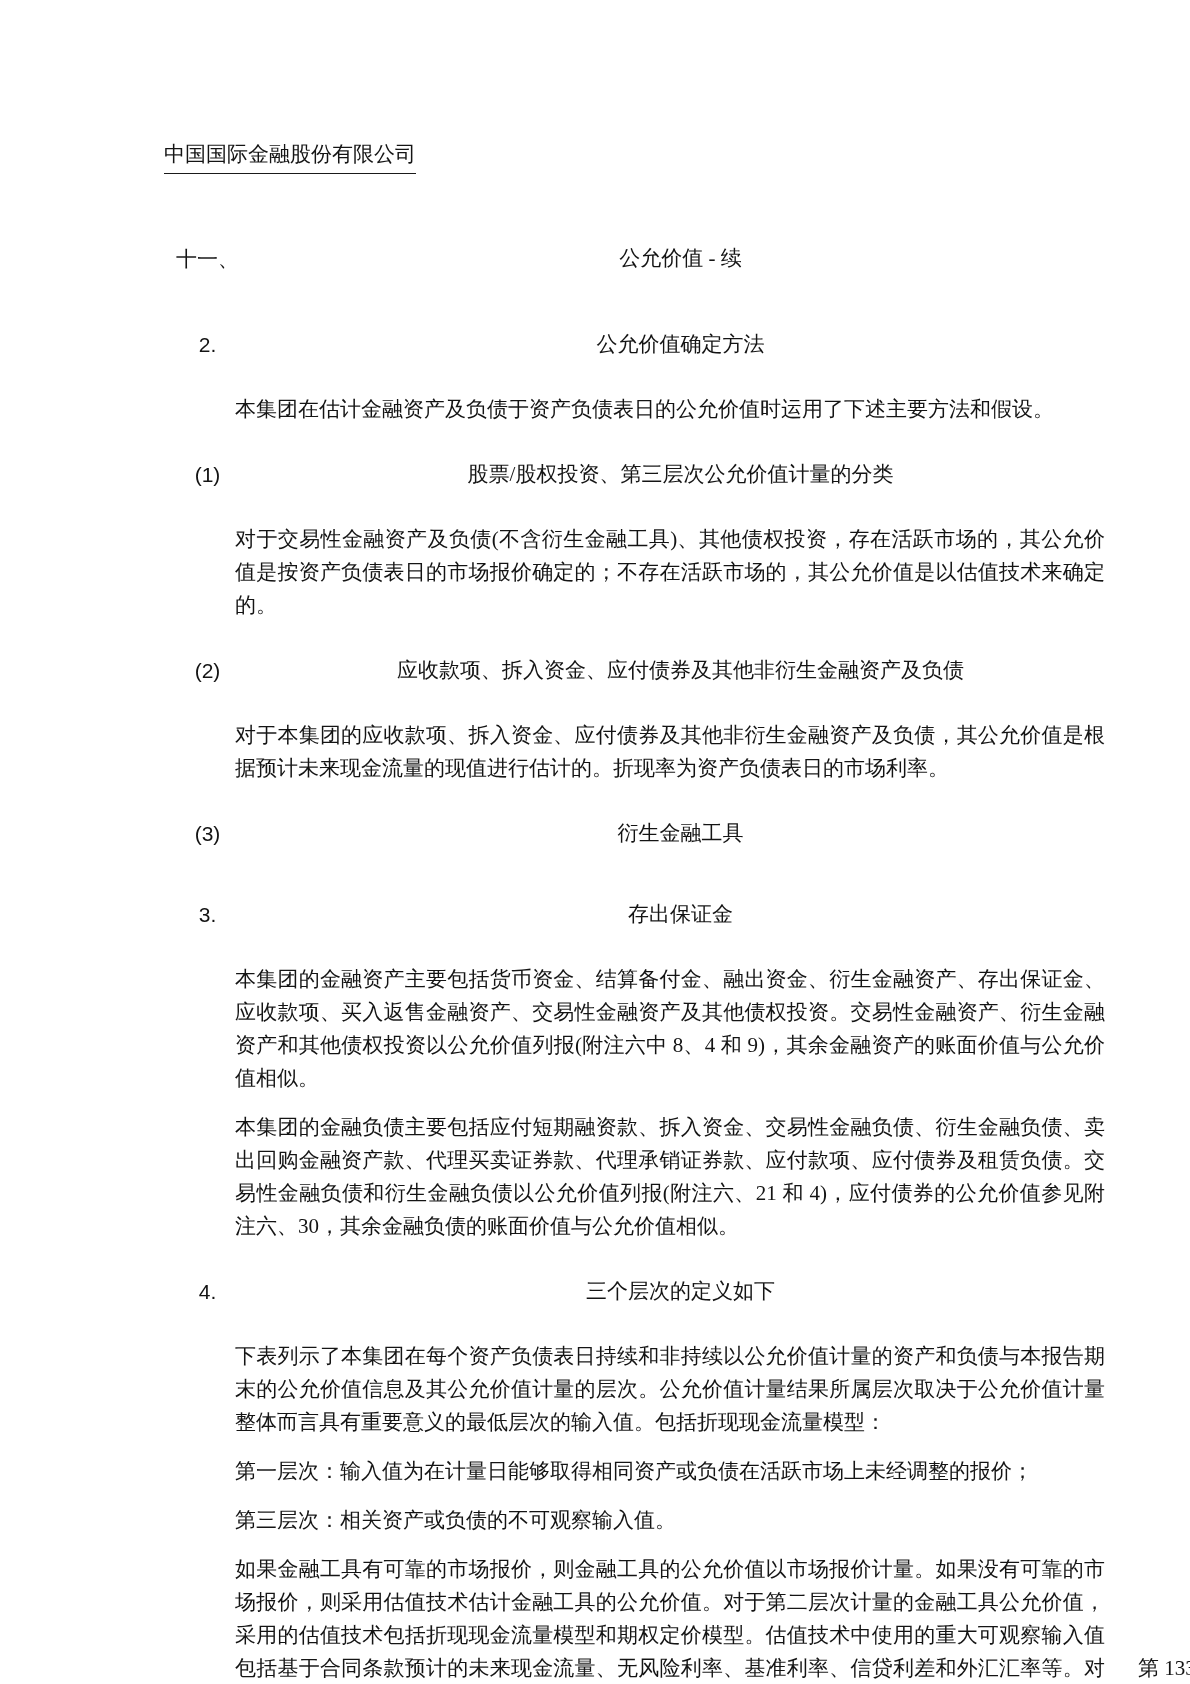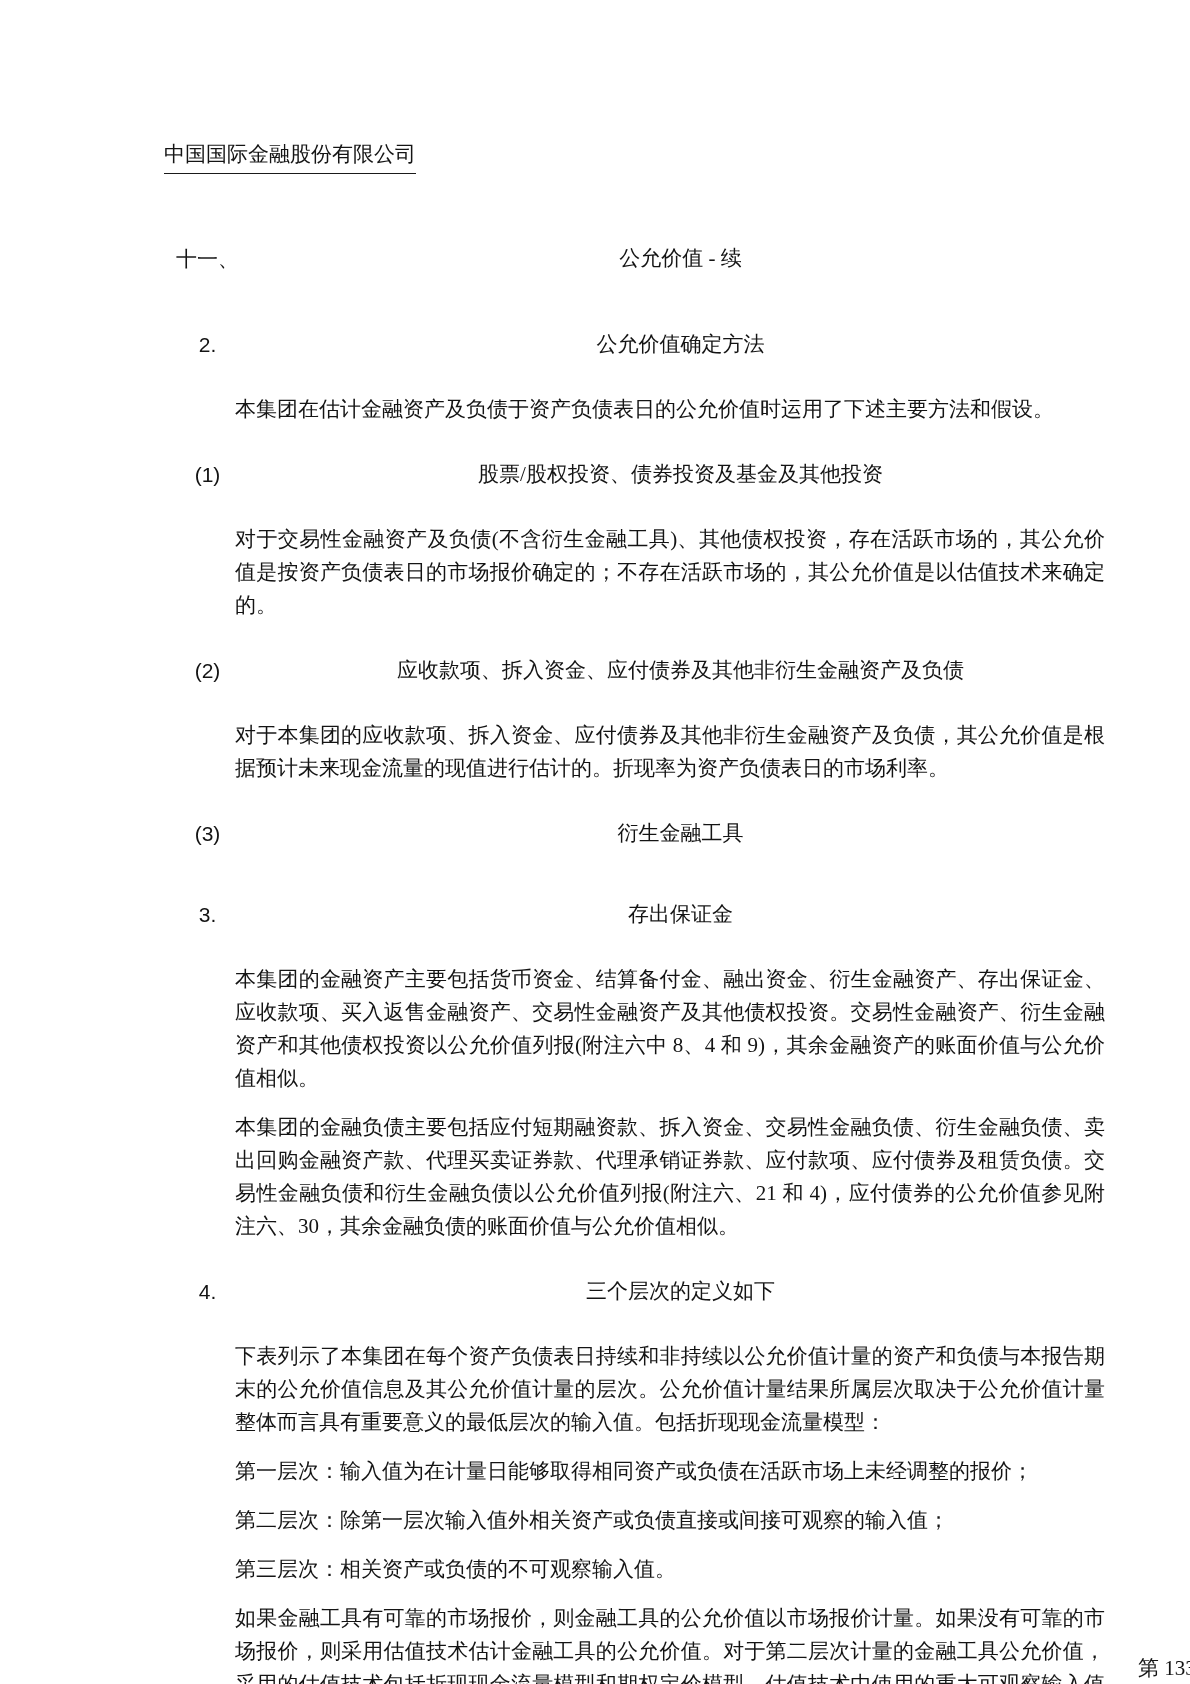--- a/index.html
+++ b/index.html
@@ -67,21 +67,21 @@
 
   <div class="block">
     <span class="num">2.</span>
     <span class="txt">公允价值确定方法</span>
   </div>
 
   <div class="para">本集团在估计金融资产及负债于资产负债表日的公允价值时运用了下述主要方法和假设。</div>
 
   <div class="block">
     <span class="num">(1)</span>
-    <span class="txt">股票/股权投资、债券投资及基金及其他投资</span>
+    <span class="txt">股票/股权投资、第三层次公允价值计量的分类</span>
   </div>
 
   <div class="para">对于交易性金融资产及负债(不含衍生金融工具)、其他债权投资，存在活跃市场的，其公允价值是按资产负债表日的市场报价确定的；不存在活跃市场的，其公允价值是以估值技术来确定的。</div>
 
   <div class="block">
     <span class="num">(2)</span>
     <span class="txt">应收款项、拆入资金、应付债券及其他非衍生金融资产及负债</span>
   </div>
 
   <div class="para">对于本集团的应收款项、拆入资金、应付债券及其他非衍生金融资产及负债，其公允价值是根据预计未来现金流量的现值进行估计的。折现率为资产负债表日的市场利率。</div>
@@ -103,21 +103,20 @@
 
   <div class="block">
     <span class="num">4.</span>
     <span class="txt">三个层次的定义如下</span>
   </div>
 
   <div class="para">下表列示了本集团在每个资产负债表日持续和非持续以公允价值计量的资产和负债与本报告期末的公允价值信息及其公允价值计量的层次。公允价值计量结果所属层次取决于公允价值计量整体而言具有重要意义的最低层次的输入值。包括折现现金流量模型：</div>
 
   <div class="para">第一层次：输入值为在计量日能够取得相同资产或负债在活跃市场上未经调整的报价；</div>
 
-  <div class="para">第二层次：除第一层次输入值外相关资产或负债直接或间接可观察的输入值；</div>
 
   <div class="para">第三层次：相关资产或负债的不可观察输入值。</div>
 
   <div class="para">如果金融工具有可靠的市场报价，则金融工具的公允价值以市场报价计量。如果没有可靠的市场报价，则采用估值技术估计金融工具的公允价值。对于第二层次计量的金融工具公允价值，采用的估值技术包括折现现金流量模型和期权定价模型。估值技术中使用的重大可观察输入值包括基于合同条款预计的未来现金流量、无风险利率、基准利率、信贷利差和外汇汇率等。对于第三层次计量的金融工具公允价值，基于管理层获取的资本账户报告或使用估值技术确定其公允价值，包括折现现金流量模型、市场可比公司法及最近融资价格法等估值方法。第三层次公允价值计量的分类，一般根据不可观察输入值对计量总体公允价值的重要性确定。下表列示第三层次主要金融工具的相关估值技术及输入值。</div>
 
   <div class="footer">第 133 页</div>
 
 </div>
 
 </body></html>

